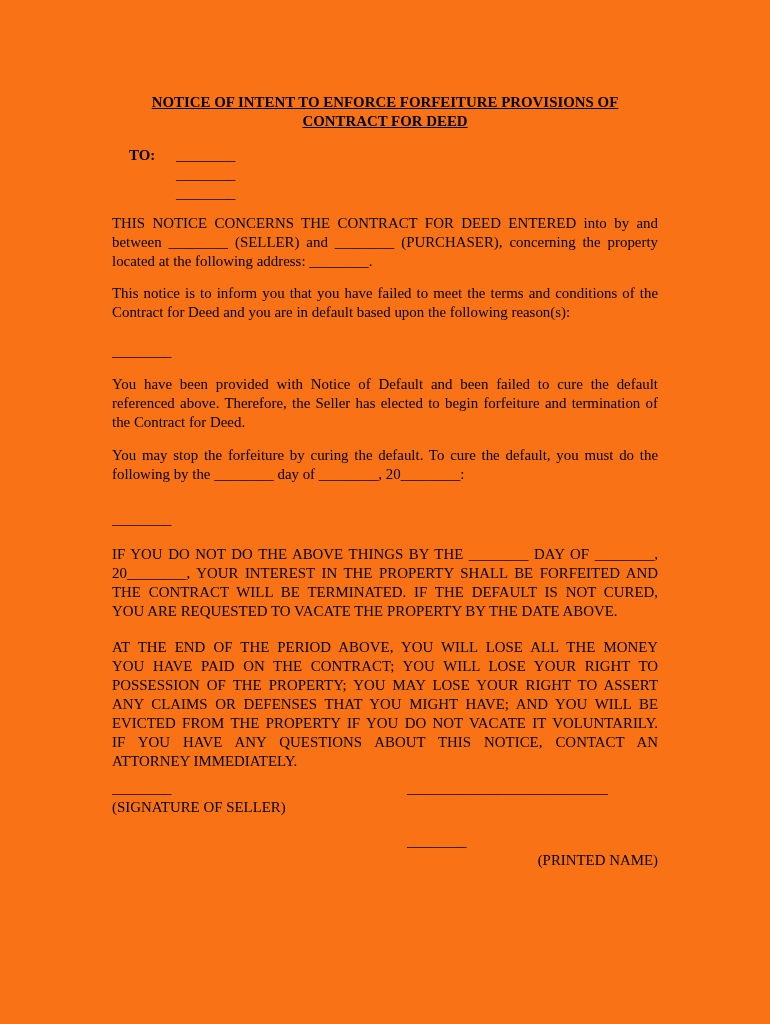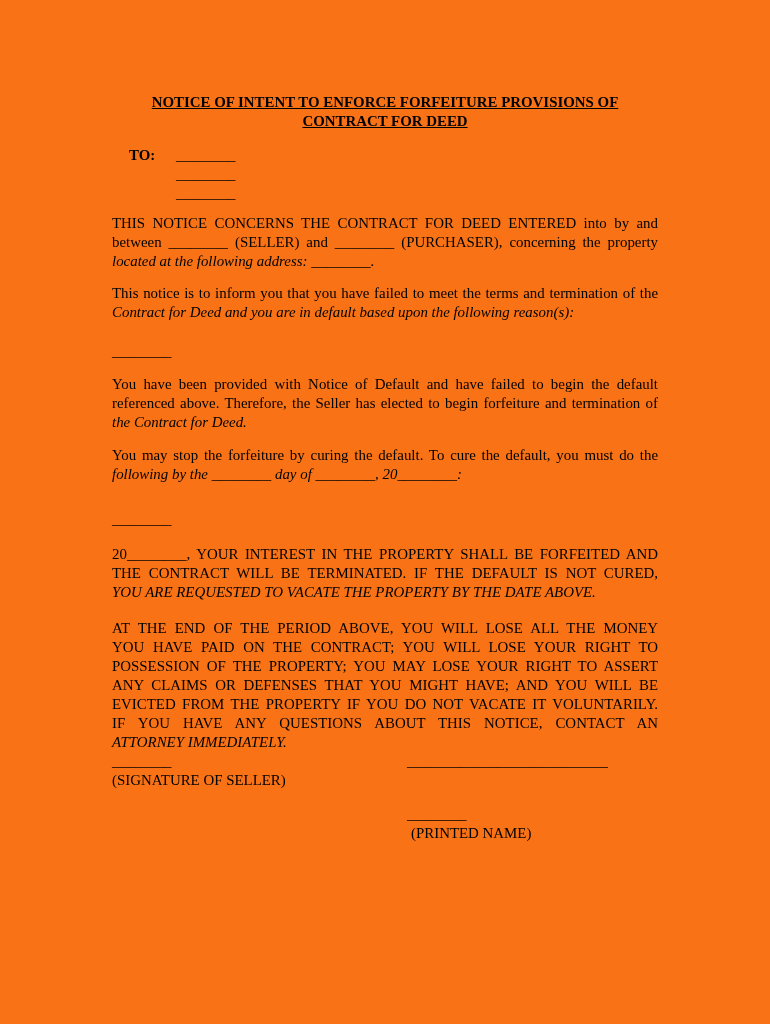--- a/index.html
+++ b/index.html
@@ -37,38 +37,37 @@
   }
   .to-indent { padding-left: 47px; }
 
   .para { margin: 0 0 13px 0; }
   .para .ln {
     text-align: justify;
     text-align-last: justify;
   }
   .para .ln:last-child {
     text-align-last: left;
-    font-style: italic;
   }
 
   .m20 { margin-bottom: 20px; }
   .m14 { margin-bottom: 14px; }
   .m16 { margin-bottom: 26px; }
   .m17 { margin-bottom: 17px; }
-  .m9  { margin-bottom: 0; }
+  .m9  { margin-bottom: 8px; }
 
   .blank-line { margin: 0 0 14px 0; }
   .blank-line.b2 { margin-bottom: 16px; }
 
   .sig-block { margin: 0; }
   .sig-row { display: flex; }
   .sig-left { flex: 0 0 295px; }
   .sig-right { flex: 1 1 auto; }
   .printed-row { margin-top: 15px; }
-  .printed-label { padding-left: 4px; }
+  .printed-label { padding-left: 4px; text-align: right; }
 </style>
 </head>
 <body>
 
 <div class="page">
 
   <div class="title">
     <span class="tline"><span class="u">NOTICE OF INTENT TO ENFORCE FORFEITURE PROVISIONS OF</span></span>
     <span class="tline"><span class="u">CONTRACT FOR DEED</span></span>
   </div>
@@ -82,40 +81,41 @@
     <div class="to-indent">________</div>
   </div>
 
   <div class="para">
     <div class="ln">THIS NOTICE CONCERNS THE CONTRACT FOR DEED ENTERED into by and</div>
     <div class="ln">between ________ (SELLER) and ________ (PURCHASER), concerning the property</div>
     <div class="ln">located at the following address: ________.</div>
   </div>
 
   <div class="para m20">
-    <div class="ln">This notice is to inform you that you have failed to meet the terms and termination of the</div>
+    <div class="ln">This notice is to inform you that you have failed to meet the terms and conditions of the</div>
     <div class="ln">Contract for Deed and you are in default based upon the following reason(s):</div>
   </div>
 
   <div class="blank-line">________</div>
 
   <div class="para m14">
-    <div class="ln">You have been provided with Notice of Default and have failed to begin the default</div>
+    <div class="ln">You have been provided with Notice of Default and been failed to cure the default</div>
     <div class="ln">referenced above.  Therefore, the Seller has elected to begin forfeiture and termination of</div>
     <div class="ln">the Contract for Deed.</div>
   </div>
 
   <div class="para m16">
     <div class="ln">You may stop the forfeiture by curing the default.  To cure the default, you must do the</div>
     <div class="ln">following by the ________ day of ________, 20________:</div>
   </div>
 
   <div class="blank-line b2">________</div>
 
   <div class="para m17">
+    <div class="ln">IF YOU DO NOT DO THE ABOVE THINGS BY THE ________ DAY OF ________,</div>
     <div class="ln">20________, YOUR INTEREST IN THE PROPERTY SHALL BE FORFEITED AND</div>
     <div class="ln">THE CONTRACT WILL BE TERMINATED.  IF THE DEFAULT IS NOT CURED,</div>
     <div class="ln">YOU ARE REQUESTED TO VACATE THE PROPERTY BY THE DATE ABOVE.</div>
   </div>
 
   <div class="para m9">
     <div class="ln">AT THE END OF THE PERIOD ABOVE, YOU WILL LOSE ALL THE MONEY</div>
     <div class="ln">YOU HAVE PAID ON THE CONTRACT; YOU WILL LOSE YOUR RIGHT TO</div>
     <div class="ln">POSSESSION OF THE PROPERTY; YOU MAY LOSE YOUR RIGHT TO ASSERT</div>
     <div class="ln">ANY CLAIMS OR DEFENSES THAT YOU MIGHT HAVE; AND YOU WILL BE</div>

